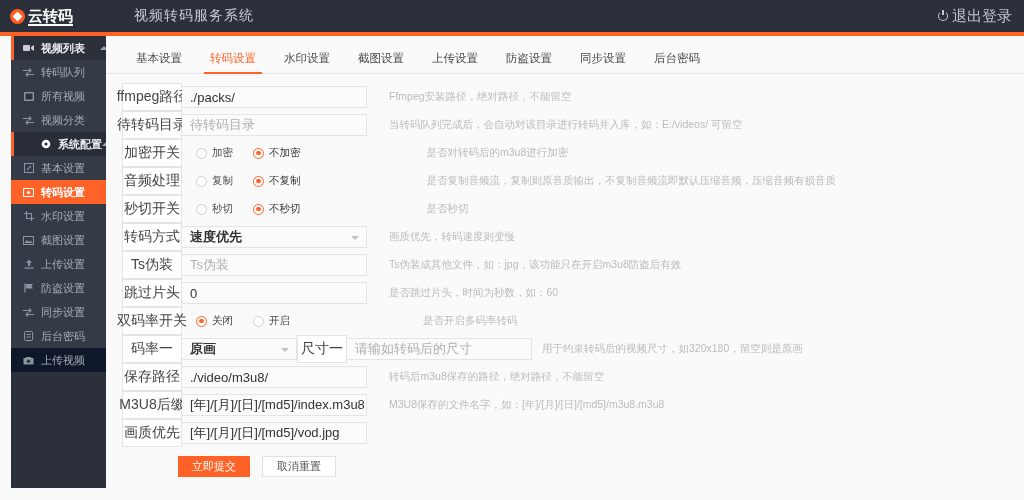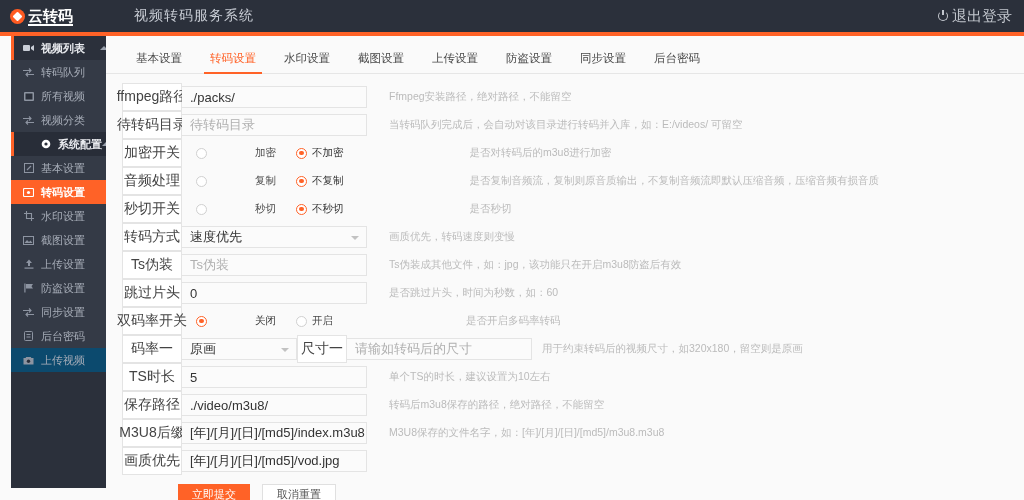--- a/index.html
+++ b/index.html
@@ -79,21 +79,21 @@
     color: #e8eaee; font-weight: bold;
     background: #2b303b;
   }
   .nav-group-head.active-group { background: #282d38; padding-left: 28px; }
   .nav-group-head .bar {
     position: absolute; left: 0; top: 0;
     width: 3px; height: 24px; background: #ff6227;
   }
   .nav-item { background: #343a46; }
   .nav-item.sel { background: #ff6227; color: #ffffff; font-weight: bold; }
-  .nav-item.lighter { background: #0c4a6e; }
+  .nav-item.lighter { background: #0f172a; }
   .nav-ico {
     width: 13px; margin-right: 6px;
     display: inline-flex; align-items: center; justify-content: center;
     flex: none; font-size: 10px; line-height: 1;
   }
   .nav-ico svg { display: block; }
   .caret {
     margin-left: auto; margin-right: 9px;
     width: 0; height: 0;
     border-left: 4px solid transparent;
@@ -151,37 +151,37 @@
   .fld {
     width: 185px; height: 22px; flex: none;
     border: 1px solid #e4e4e4; border-left: none;
     background: #fbfbfb;
     display: flex; align-items: center;
     padding: 0 8px;
     font-size: 13px; color: #333;
     white-space: nowrap; overflow: hidden;
   }
   .fld.ph { color: #b0b0b0; }
-  .fld.sel-fld { position: relative; padding-right: 6px; }
+  .fld.sel-fld { position: relative; padding-right: 6px; font-weight: bold; }
   .sel-caret {
     position: absolute; right: 7px; top: 9px;
     width: 0; height: 0;
     border-left: 4px solid transparent;
     border-right: 4px solid transparent;
     border-top: 4px solid #c2c2c2;
   }
 
   .radios { display: flex; align-items: center; flex: none; }
   .radio {
     display: flex; align-items: center;
     margin-left: 12px; margin-right: 8px;
     font-size: 10.5px; color: #4a4a4a; cursor: pointer;
     white-space: nowrap;
   }
-  .radio:first-child { margin-left: 14px; gap: 43px; }
+  .radio:first-child { margin-left: 14px; }
   .rdot {
     width: 11px; height: 11px; border-radius: 50%;
     border: 1px solid #d0d0d0; background: #fff;
     margin-right: 5px; flex: none; position: relative;
   }
   .radio.on .rdot { border-color: #ff6227; }
   .radio.on .rdot:after {
     content: ""; position: absolute;
     left: 2.2px; top: 2.2px; width: 4.6px; height: 4.6px;
     border-radius: 50%; background: #ff6227;
@@ -479,25 +479,20 @@
       <div class="lbl">码率一</div>
       <div class="fld sel-fld w2">
         <span>原画</span>
         <span class="sel-caret"></span>
       </div>
       <div class="lbl w2">尺寸一</div>
       <div class="fld ph">请输如转码后的尺寸</div>
       <div class="hint size-hint">用于约束转码后的视频尺寸，如320x180，留空则是原画</div>
     </div>
 
-    <div class="row">
-      <div class="lbl">TS时长</div>
-      <div class="fld">5</div>
-      <div class="hint">单个TS的时长，建议设置为10左右</div>
-    </div>
 
     <div class="row">
       <div class="lbl">保存路径</div>
       <div class="fld">./video/m3u8/</div>
       <div class="hint">转码后m3u8保存的路径，绝对路径，不能留空</div>
     </div>
 
     <div class="row">
       <div class="lbl">M3U8后缀</div>
       <div class="fld">[年]/[月]/[日]/[md5]/index.m3u8</div>

